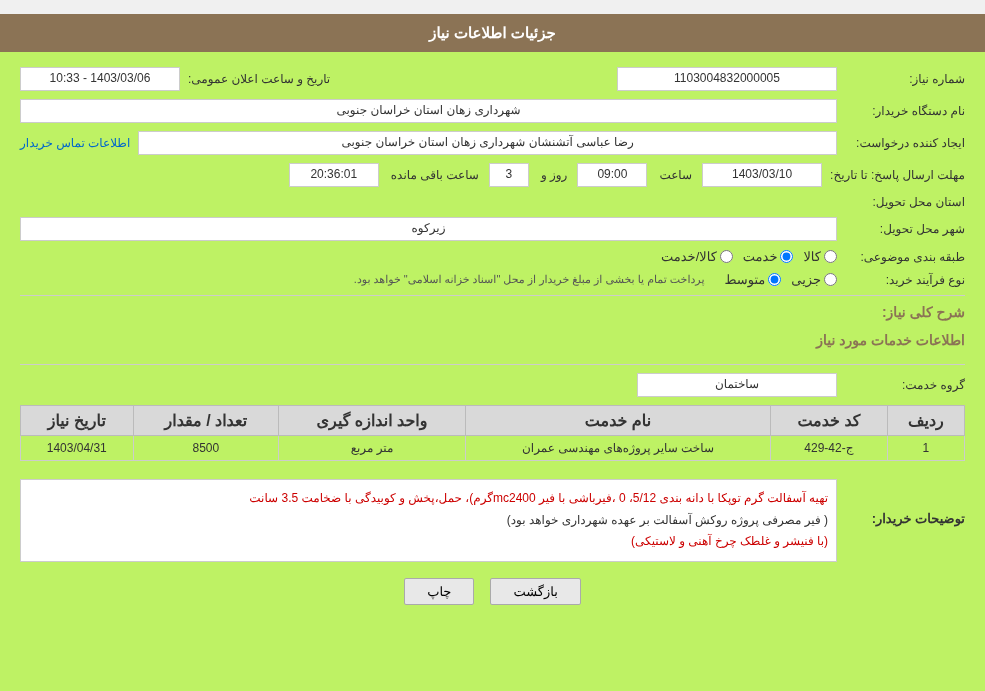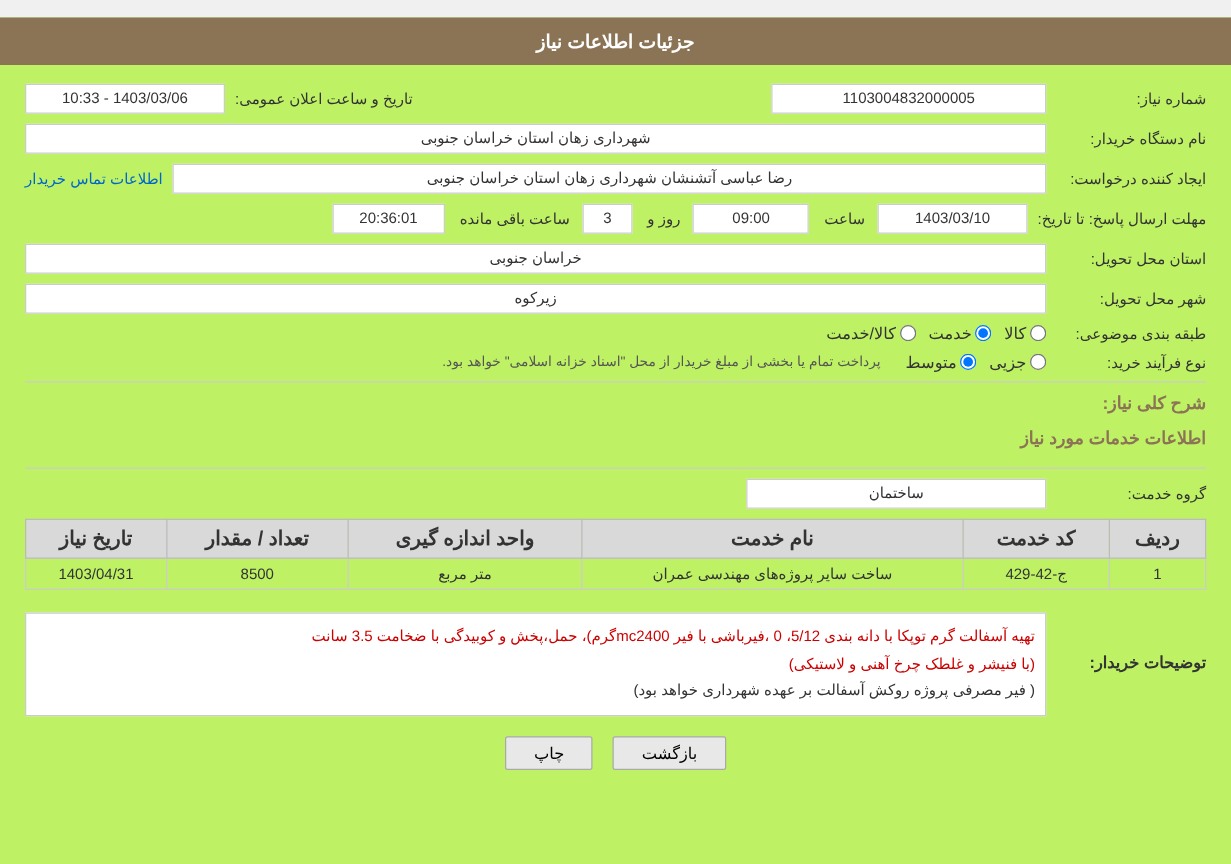--- a/index.html
+++ b/index.html
@@ -167,30 +167,29 @@
     <div class="form-row">
       <span class="label-cell">ایجاد کننده درخواست:</span>
       <div class="value-box wide">رضا عباسی آتشنشان شهرداری زهان استان خراسان جنوبی</div>
       <a class="link-blue">اطلاعات تماس خریدار</a>
     </div>
 
     <div class="form-row">
       <span class="label-cell">مهلت ارسال پاسخ: تا تاریخ:</span>
       <div class="value-box" style="width:120px;">1403/03/10</div>
       <span class="inline-label">ساعت</span>
-      <div class="value-box" style="width:93px;">09:00</div>
+      <div class="value-box" style="width:70px;">09:00</div>
       <span class="inline-label">روز و</span>
       <div class="value-box" style="width:40px;">3</div>
       <span class="inline-label">ساعت باقی مانده</span>
       <div class="value-box" style="width:90px;">20:36:01</div>
     </div>
 
     <div class="form-row">
       <span class="label-cell">استان محل تحویل:</span>
-      <div class="value-box wide">خراسان جنوبی</div>
     </div>
 
     <div class="form-row">
       <span class="label-cell">شهر محل تحویل:</span>
       <div class="value-box wide">زیرکوه</div>
     </div>
 
     <div class="form-row">
       <span class="label-cell">طبقه بندی موضوعی:</span>
       <div class="radio-group">
@@ -226,21 +225,21 @@
 
     <div class="separator-divider"></div>
     <div class="form-row">
       <span class="label-cell" style="font-size:14px; font-weight:bold; color:#8B7355; min-width:130px;">شرح کلی نیاز:</span>
     </div>
 
     <div class="section-title">اطلاعات خدمات مورد نیاز</div>
 
     <div class="group-service">
       <span class="label-cell">گروه خدمت:</span>
-      <div class="value-box" style="width:240px;">ساختمان</div>
+      <div class="value-box" style="width:200px;">ساختمان</div>
     </div>
 
     <table class="data-table">
       <thead>
         <tr>
           <th>ردیف</th>
           <th>کد خدمت</th>
           <th>نام خدمت</th>
           <th>واحد اندازه گیری</th>
           <th>تعداد / مقدار</th>
@@ -256,22 +255,22 @@
           <td>8500</td>
           <td>1403/04/31</td>
         </tr>
       </tbody>
     </table>
 
     <div class="form-row" style="margin-top:10px; align-items:center;">
       <span class="label-cell" style="font-size:13px; font-weight:bold; padding-top:4px;">توضیحات خریدار:</span>
       <div class="description-box" style="flex:1;">
         <div>تهیه آسفالت گرم توپکا با دانه بندی 5/12، 0 ،فیرباشی با فیر mc2400گرم)، حمل،پخش و کوبیدگی  با ضخامت 3.5 سانت</div>
+        <div style="color:#333;">( فیر مصرفی پروژه روکش آسفالت بر عهده شهرداری خواهد بود)</div>
         <div>(با فنیشر و غلطک چرخ آهنی و لاستیکی)</div>
-        <div style="color:#333;">( فیر مصرفی پروژه روکش آسفالت بر عهده شهرداری خواهد بود)</div>
       </div>
     </div>
 
     <div class="btn-row">
       <button class="btn">بازگشت</button>
       <button class="btn">چاپ</button>
     </div>
 
   </div>
 </div>

